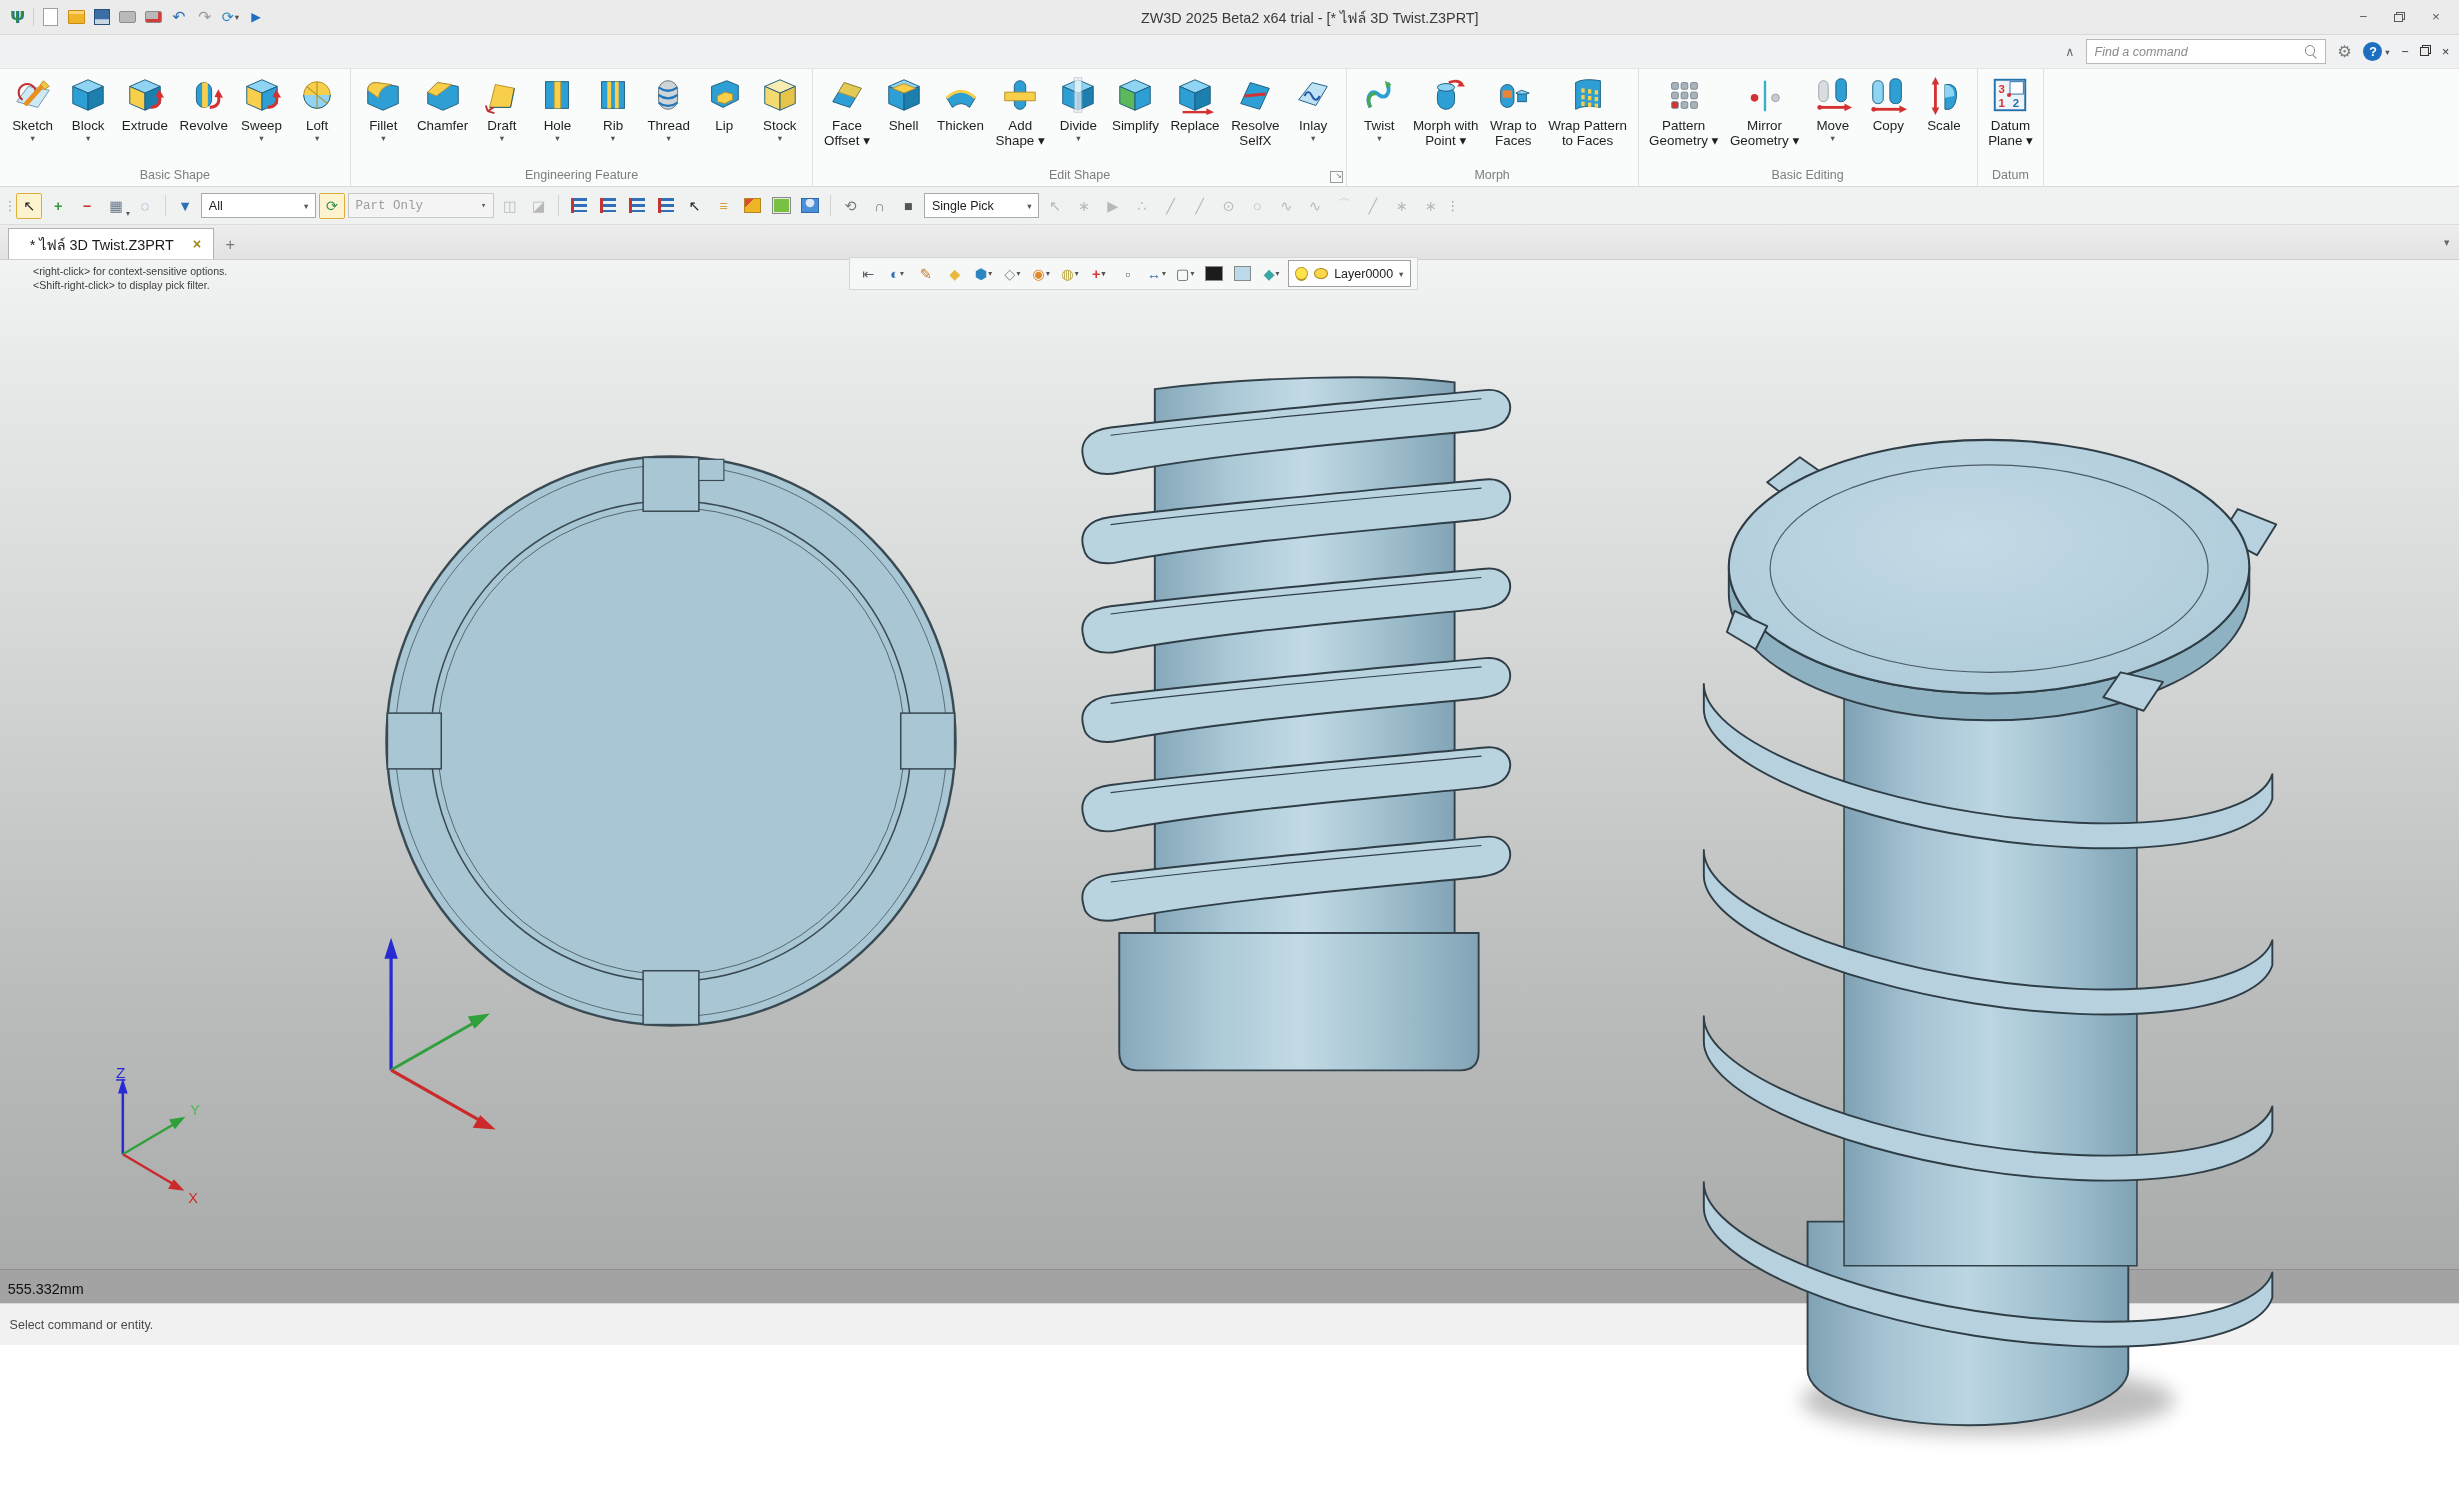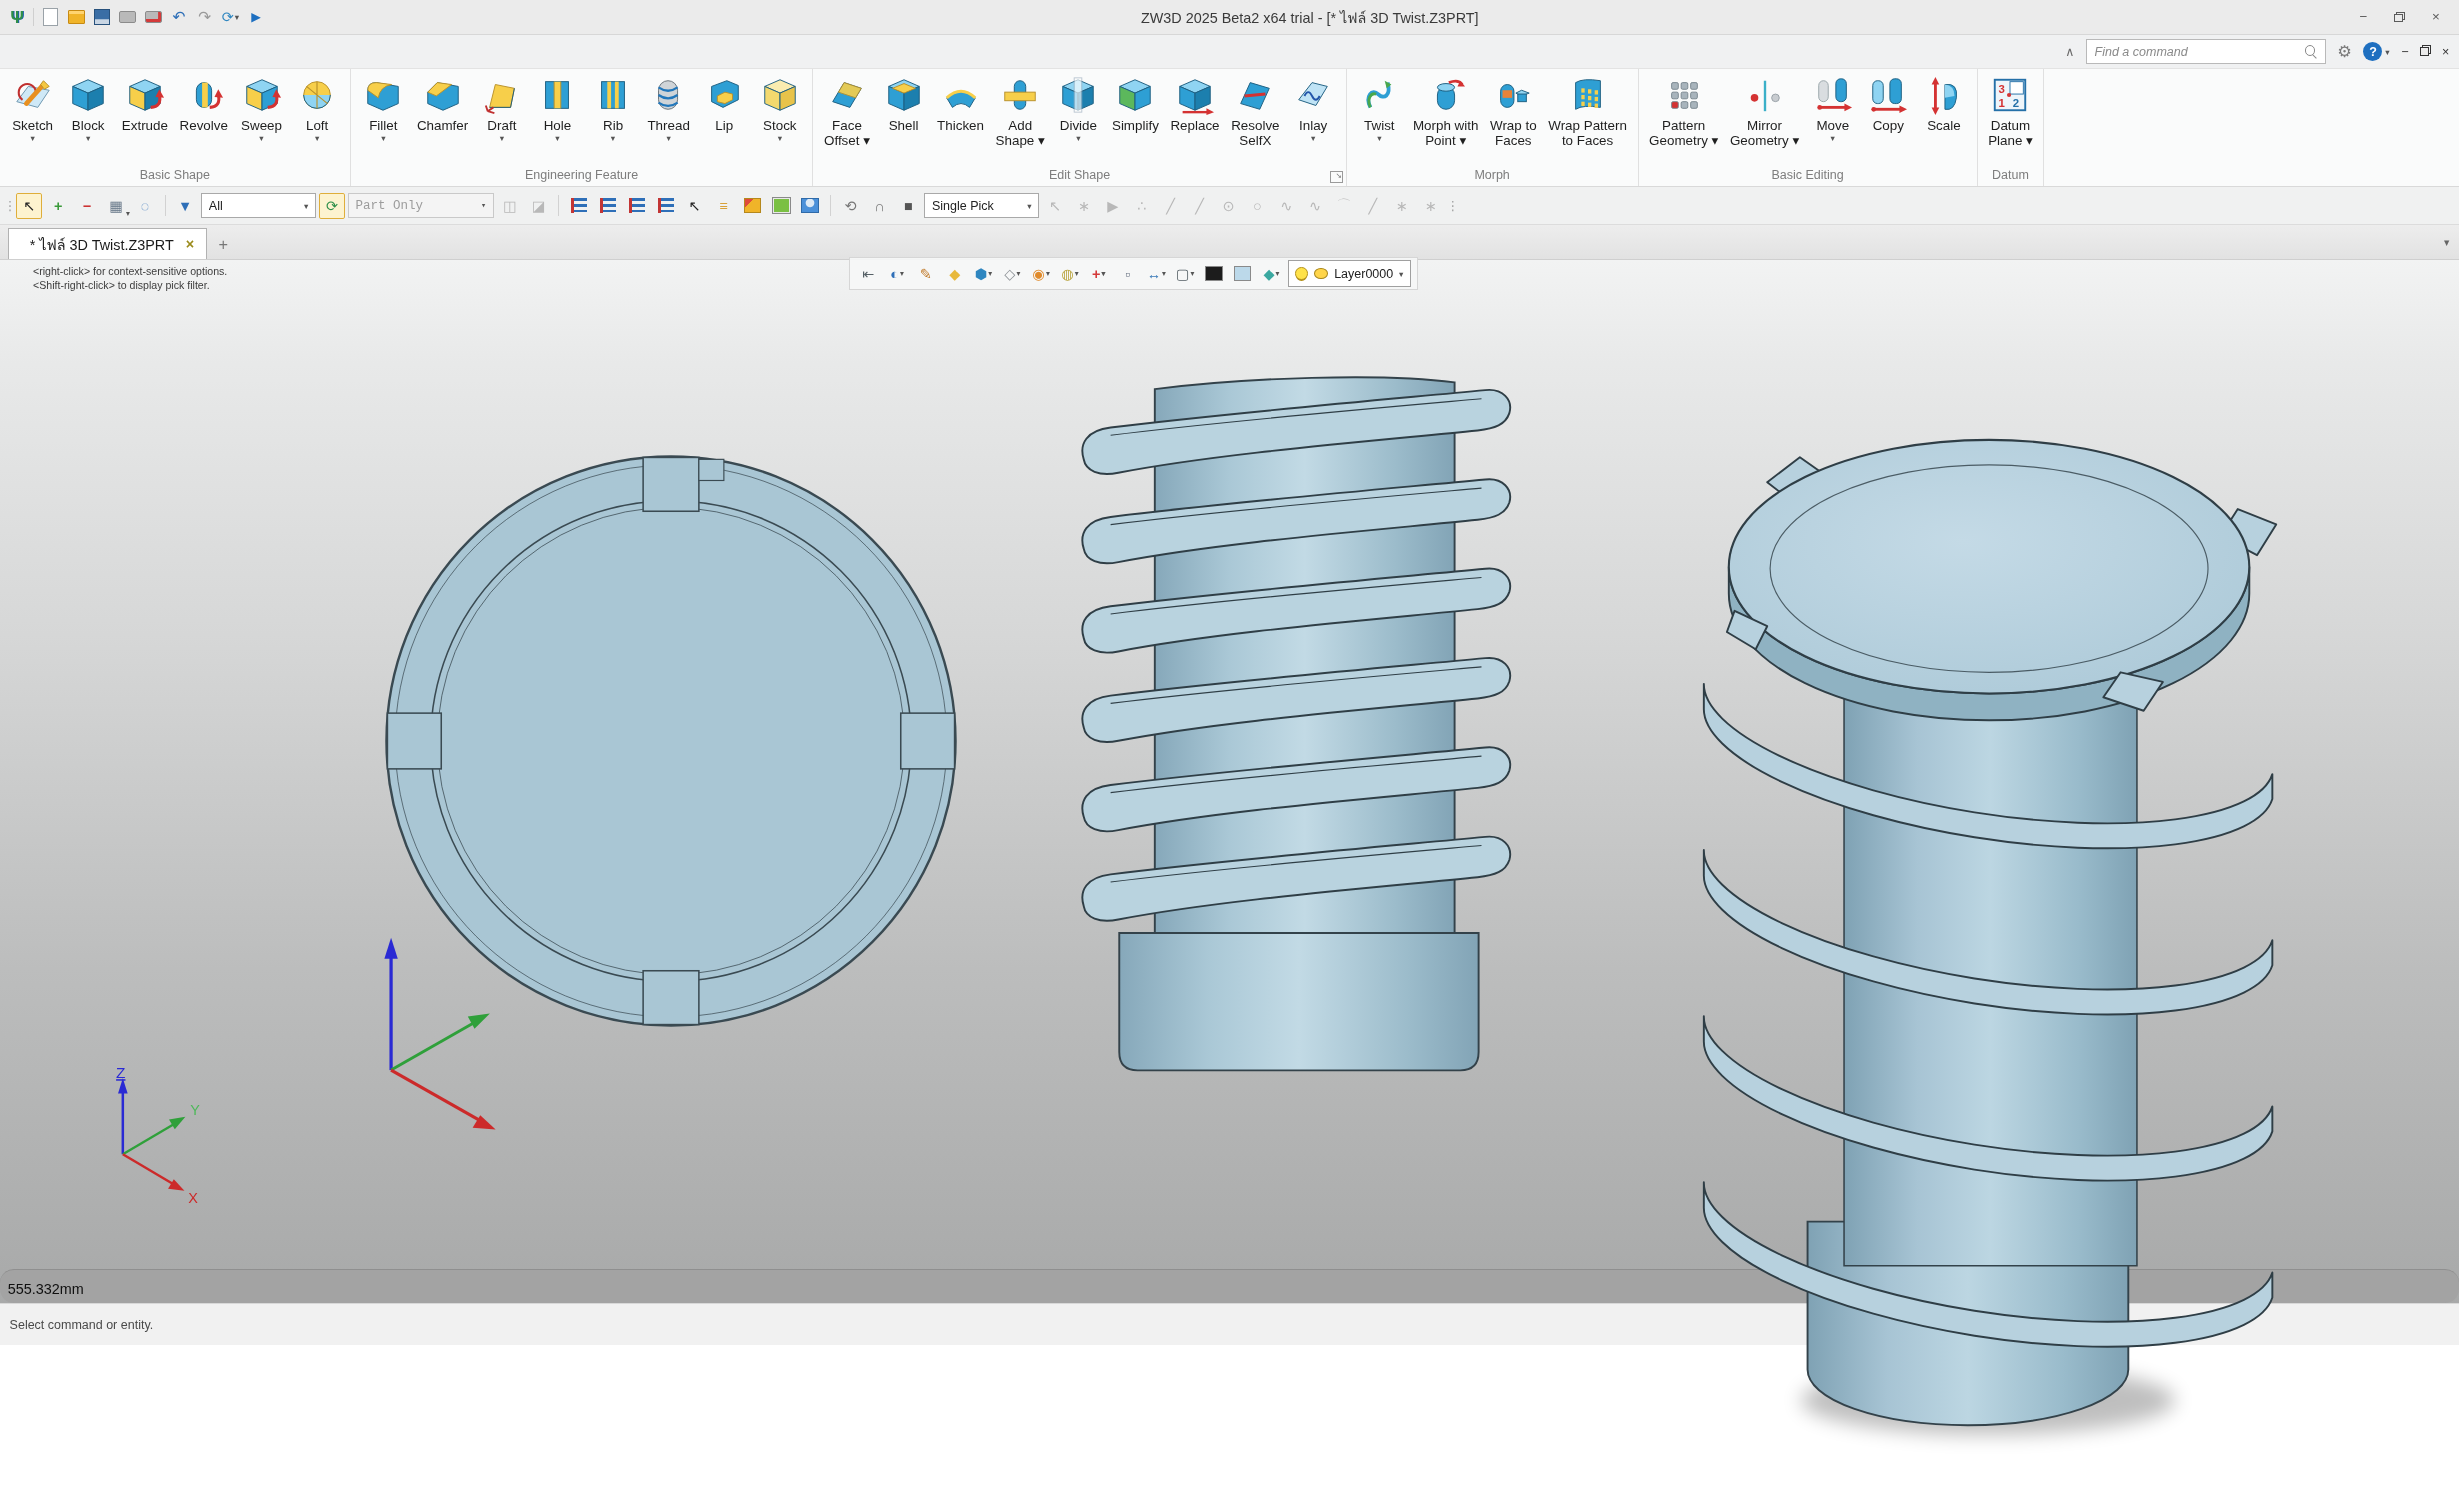--- a/index.html
+++ b/index.html
@@ -75,38 +75,38 @@
   .combo.disabled{background:#f4f4f4;color:#9c9c9c;border-color:#c9c9c9;font-family:Liberation Mono, monospace;}
   .bars-ic{width:13.4px;height:15.4px;border-left:3.8px solid #c23535;
            background:repeating-linear-gradient(#2e6fb8 0 2.9px,rgba(0,0,0,0) 2.9px 5.8px);}
   .sw-folder{width:15.4px;height:13.4px;background:linear-gradient(135deg,#e04a3a 0 30%,#f0b429 30%);border:1px solid #b5881d;}
   .sw-image{width:15.4px;height:13.4px;background:#7ac043;border:1.9px solid #e8e8e8;box-shadow:0 0 0 1px #8a8a8a;}
   .sw-user{width:15.4px;height:13.4px;background:radial-gradient(circle at 50% 30%,#dce9f5 0 3.8px,#4a90d9 4.8px);border:1px solid #2f6aa8;}
   
   .tabbar{height:35px;background:linear-gradient(#ededed,#e2e2e2);display:flex;align-items:flex-end;
           border-bottom:1px solid #cfcfcf;padding:0 0 0 7.7px;box-sizing:border-box;}
   .doctab{height:30px;background:#fff;border:1px solid #b2b2b2;border-bottom:none;display:flex;align-items:center;
-          gap:12px;padding:0 11.5px 0 21px;font-size:14.4px;color:#1a1a1a;}
+          gap:19px;padding:0 11.5px 0 21px;font-size:14.4px;color:#1a1a1a;}
   .doctab .closex{color:#9b8b1b;font-weight:bold;font-size:14.4px;}
   .newtab{width:33px;height:30px;display:flex;align-items:center;justify-content:center;color:#777;font-size:16.3px;}
   .tabbar-right{margin-left:auto;align-self:center;padding-right:9.6px;color:#666;font-size:10.6px;}
   
   .viewport{position:relative;height:1043px;
             background:linear-gradient(#f2f3f3,#e8e9e9 10%,#d6d7d7 36%,#bcbdbd 68%,#a8a9a9 100%);}
   .hints{position:absolute;left:33px;top:3.8px;font-size:10.6px;color:#3d3d3d;line-height:14.4px;}
   .viewtoolbar{position:absolute;left:849px;top:-2.9px;height:33px;display:flex;align-items:center;gap:3.8px;
                background:rgba(246,247,247,0.92);border:1px solid #d6d6d6;padding:0 5.8px;box-sizing:border-box;}
   .vti{height:25px;min-width:25px;display:flex;align-items:center;justify-content:center;font-size:14.4px;border-radius:1.9px;}
   .vti .mini-dd{font-size:7.7px;color:#555;margin-left:1px;}
   .vswatch{width:15.4px;height:12.5px;border:1px solid #8a8a8a;}
   .layerbox{height:25px;background:#fff;border:1px solid #a0a0a0;display:flex;align-items:center;gap:5.8px;
             padding:0 6.7px;font-size:12.5px;color:#222;}
   .bulb{width:10.6px;height:10.6px;border-radius:50%;background:#ffe24a;border:1px solid #b5921d;box-shadow:0 1.9px 0 -1px #b5921d;}
   .ring{width:12.5px;height:9.6px;border-radius:50%;background:#ffd54a;border:1.9px solid #a8861a;}
-  .vp-band{position:absolute;left:0;right:0;bottom:0;height:33px;background:#a3a3a3;border-top:1px solid #8f8f8f;border-radius:14px;}
+  .vp-band{position:absolute;left:0;right:0;bottom:0;height:33px;background:#a3a3a3;border-top:1px solid #8f8f8f;}
   .measure{position:absolute;left:7.7px;bottom:5.8px;font-size:14.4px;color:#101010;}
   .partsvg{position:absolute;}
   
   .statusbar{height:42px;background:#f1f1f1;border-top:1px solid #d8d8d8;display:flex;align-items:center;
              padding-left:9.6px;font-size:12.5px;color:#4a4a4a;box-sizing:border-box;}
   .bottomwhite{height:146px;background:#ffffff;}
   .iso-overlay{position:absolute;left:1700px;top:384px;width:605px;height:1076px;z-index:6;}
 </style>
 </head>
 <body>

